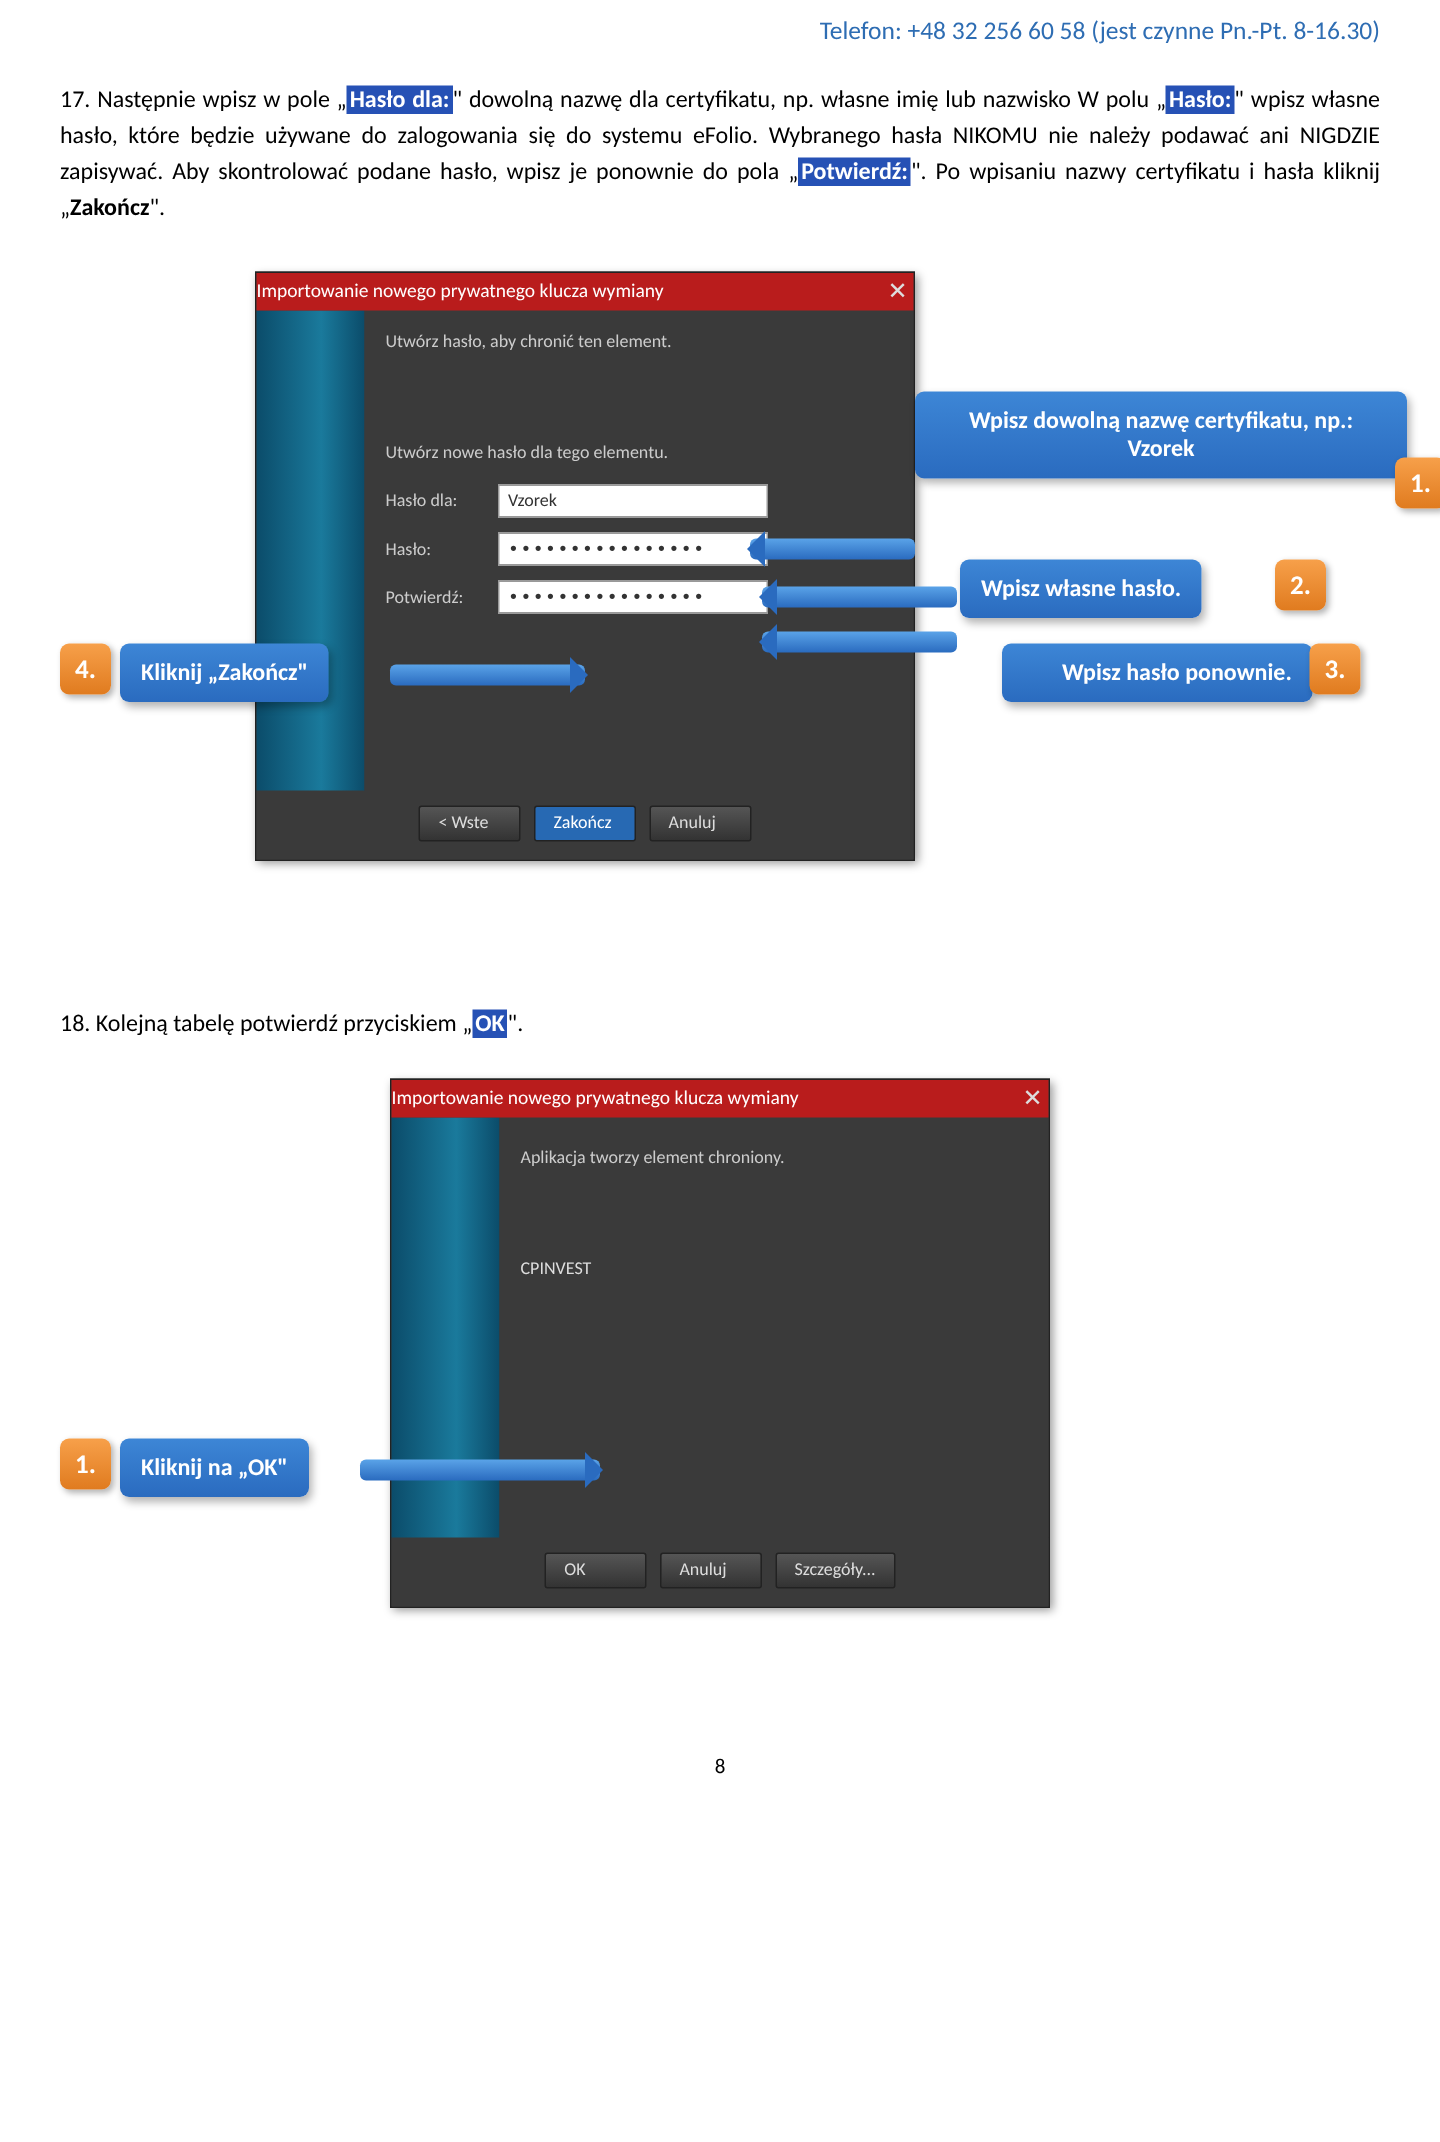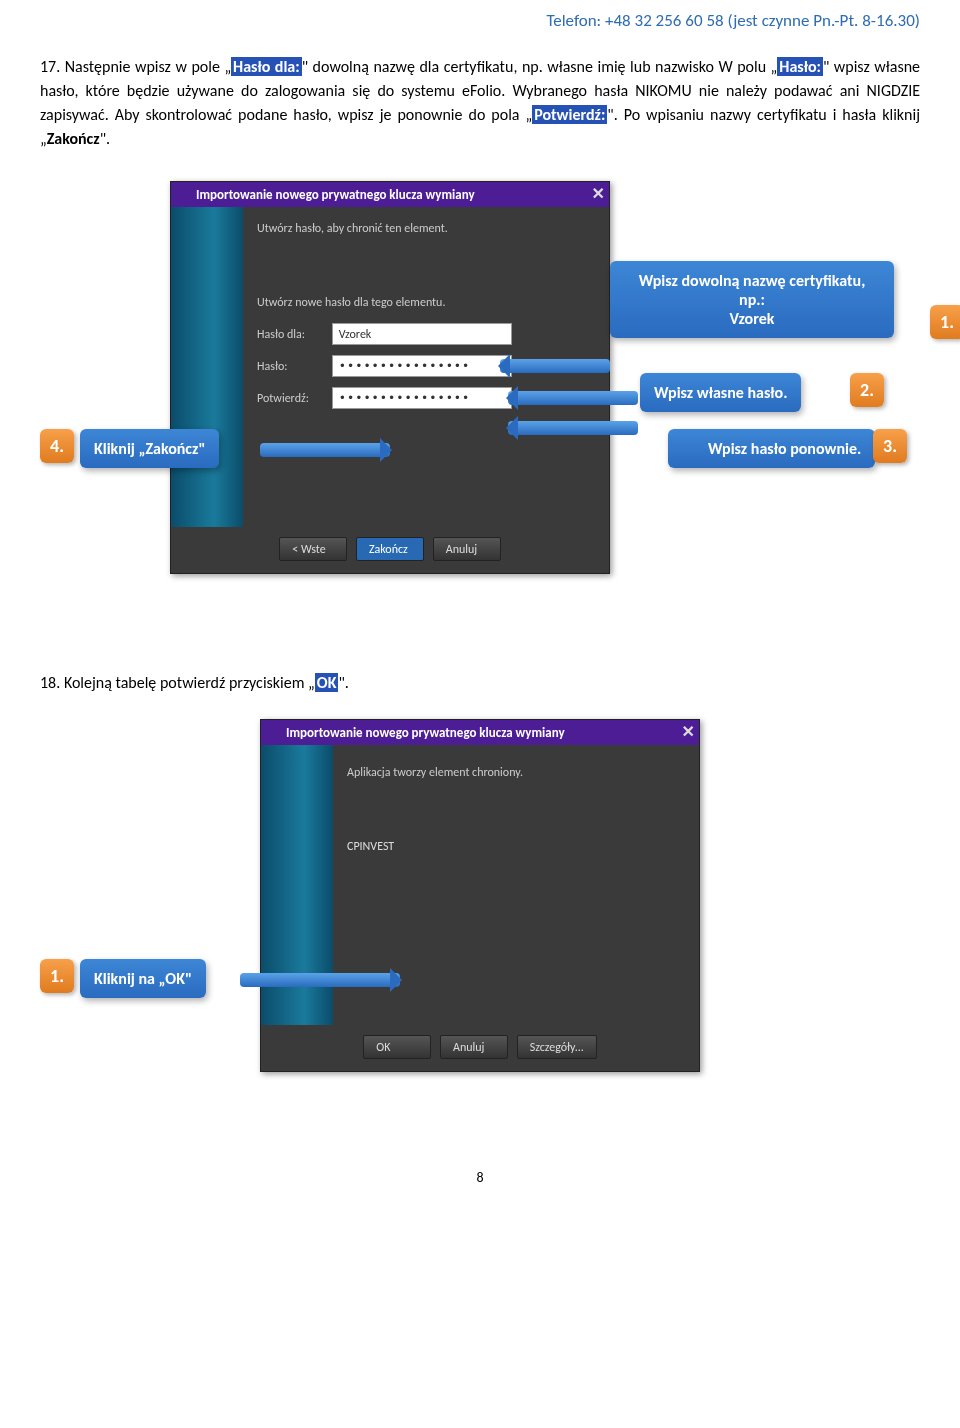--- a/index.html
+++ b/index.html
@@ -43,24 +43,24 @@
     left: 130px;
     top: 0;
     width: 440px;
     background: #3a3a3a;
     border: 1px solid #222;
     font-size: 12px;
     color: #ccc;
     box-shadow: 2px 2px 6px rgba(0,0,0,0.4);
   }
   .titlebar {
-    background: #4c1d95;
+    background: #b91c1c;
     color: #fff;
-    font-weight: bold;
-    padding: 5px 25px;
+    font-weight: normal;
+    padding: 5px 0;
     position: relative;
     font-size: 13px;
   }
   .closex {
     position: absolute;
     right: 4px;
     top: 2px;
     color: #ddd;
     font-size: 16px;
     cursor: pointer;
@@ -203,21 +203,21 @@
         </div>
       </div>
     </div>
     <div class="btnrow">
       <span class="btn">&lt; Wste</span>
       <span class="btn primary">Zakończ</span>
       <span class="btn">Anuluj</span>
     </div>
   </div>
 
-  <div class="callout" style="left:570px; top:80px; width:284px; text-align:center;">
+  <div class="callout" style="left:570px; top:80px; width:328px; text-align:center;">
     <div>Wpisz dowolną nazwę certyfikatu, np.:</div>
     <div>Vzorek</div>
   </div>
   <div class="badge" style="left:890px; top:124px;">1.</div>
   <div class="arrow" style="left:460px; top:178px; width:110px;"></div>
 
   <div class="callout" style="left:600px; top:192px;">Wpisz własne hasło.</div>
   <div class="badge" style="left:810px; top:192px;">2.</div>
   <div class="arrow" style="left:468px; top:210px; width:130px;"></div>
 

